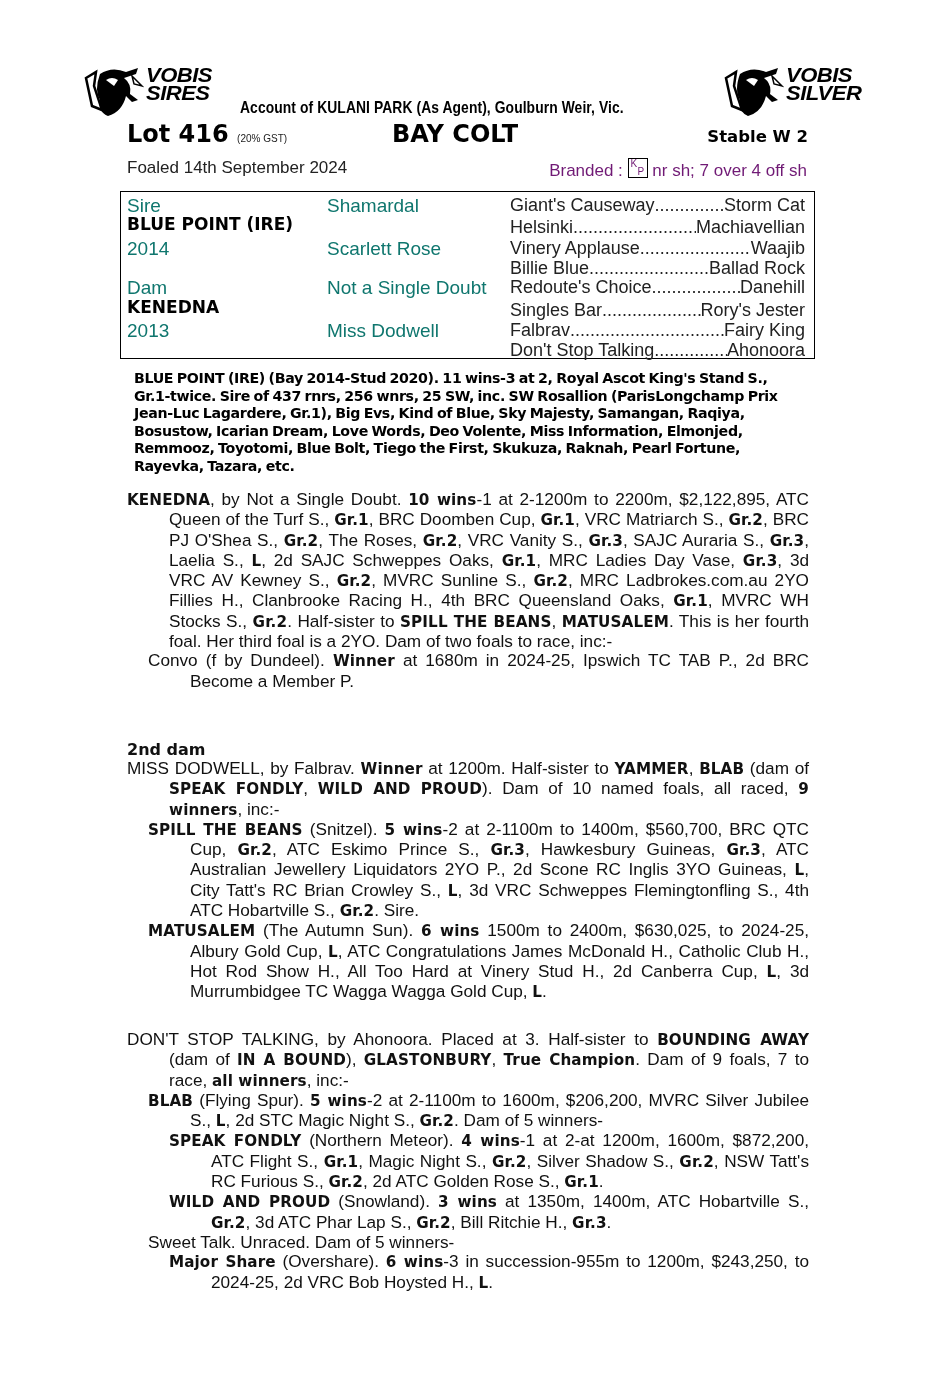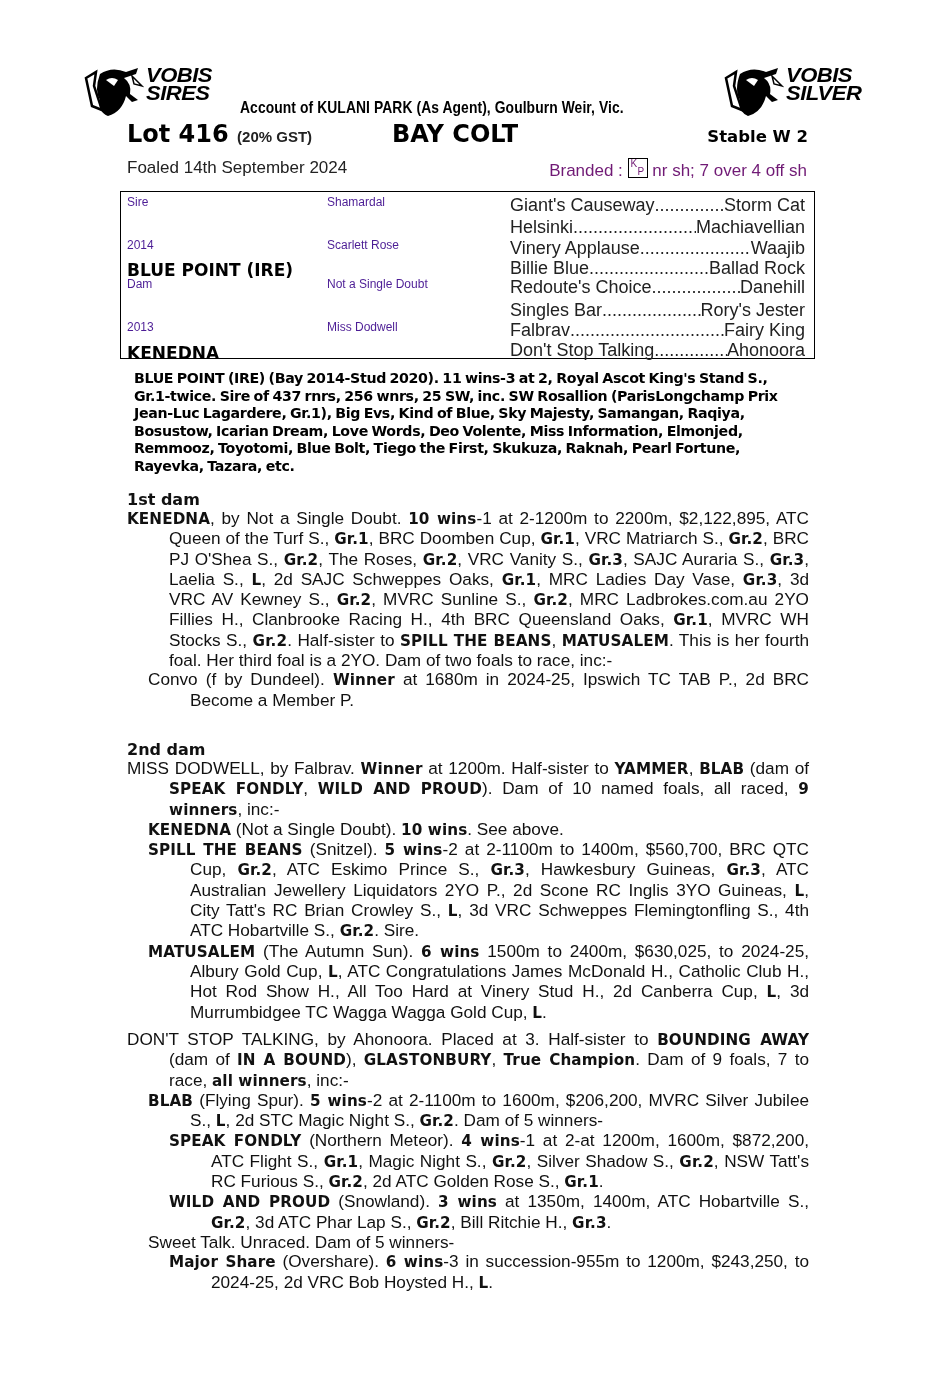--- a/index.html
+++ b/index.html
@@ -4,31 +4,31 @@
 <style>
   html,body{margin:0;padding:0;background:#fff;}
   body{width:938px;height:1400px;position:relative;overflow:hidden;color:#000;font-family:"Liberation Sans",sans-serif;}
   .logo{position:absolute;display:flex;align-items:flex-start;}
   .logo svg{display:block;}
   .logo-text{font-family:"Liberation Sans",sans-serif;font-weight:900;font-style:italic;font-size:21px;line-height:18px;letter-spacing:-0.5px;margin-left:2px;transform:scaleX(1.05);transform-origin:left;}
   #logo-left{left:82px;top:66px;}
   #logo-right{left:722px;top:66px;}
   #account{position:absolute;left:240px;top:98px;font-family:"Liberation Sans",sans-serif;font-weight:bold;font-size:16.5px;transform:scaleX(0.84);transform-origin:left;white-space:nowrap;letter-spacing:0.1px;}
   #lot{position:absolute;left:127px;top:120px;font-family:"DejaVu Sans",sans-serif;font-weight:bold;font-size:24px;white-space:nowrap;}
-  #lot .gst{font-family:"Liberation Sans",sans-serif;font-weight:bold;font-size:15px;color:#222;}
+  #lot .gst{font-family:"Liberation Sans",sans-serif;font-weight:normal;font-size:10px;color:#222;}
   #colour{position:absolute;left:392px;top:120px;font-family:"DejaVu Sans",sans-serif;font-weight:bold;font-size:24px;}
   #stable{position:absolute;right:130px;top:127px;font-family:"DejaVu Sans",sans-serif;font-weight:bold;font-size:16.5px;}
   #foaled{position:absolute;left:127px;top:158px;font-size:17px;color:#222;}
   #branded{position:absolute;right:131px;top:158px;font-size:17px;color:#701a75;white-space:nowrap;}
   .brand-box{display:inline-block;border:1px solid #000;width:18px;height:18px;vertical-align:-2px;position:relative;font-size:10px;line-height:10px;}
   .brand-box .k{position:absolute;left:2px;top:0px;}
   .brand-box .p{position:absolute;left:9px;top:8px;}
   #pedigree{position:absolute;left:120px;top:191px;width:695px;height:168px;border:1.5px solid #000;box-sizing:border-box;}
-  .pcell{position:absolute;font-size:12px;color:#4c1d95;white-space:nowrap;}
-  .pbig{position:absolute;font-family:"DejaVu Sans",sans-serif;font-weight:bold;font-size:17px;white-space:nowrap;margin-top:46px;}
+  .pcell{position:absolute;font-size:19px;color:#0f766e;white-space:nowrap;}
+  .pbig{position:absolute;font-family:"DejaVu Sans",sans-serif;font-weight:bold;font-size:17px;white-space:nowrap;}
   .g3{position:absolute;left:389px;width:295px;font-size:18px;color:#222;display:flex;white-space:nowrap;}
   .g3 .dots{flex:1;overflow:hidden;}
   .g3 .dots::after{content:"................................................................................";letter-spacing:0px;}
   #sire-summary{position:absolute;left:134px;top:370px;width:670px;font-family:"DejaVu Sans",sans-serif;font-weight:bold;font-size:14.2px;line-height:17.5px;letter-spacing:-0.35px;word-spacing:-1px;transform:scaleX(1.0);}
   .family{position:absolute;left:127px;width:682px;font-family:"Liberation Sans",sans-serif;font-size:17.2px;line-height:19.3px;color:#111;}
   .family .sec-head{font-family:"DejaVu Sans",sans-serif;font-weight:bold;font-size:16px;line-height:19px;margin-bottom:0;}
   .para{text-align:justify;text-align-last:left;}
   .b{font-family:"DejaVu Sans",sans-serif;font-weight:bold;font-size:15.2px;letter-spacing:0.1px;}
   .i0{padding-left:42px;text-indent:-42px;}
   .i1{padding-left:63px;text-indent:-42px;}
@@ -134,28 +134,26 @@
   <div class="g3" style="top:148px">
       <span>Don't Stop Talking</span>
       <span class="dots"></span>
       <span>Ahonoora</span>
     </div>
 </div>
 
 <div id="sire-summary">BLUE POINT (IRE) (Bay 2014-Stud 2020). 11 wins-3 at 2, Royal Ascot King's Stand S., Gr.1-twice. Sire of 437 rnrs, 256 wnrs, 25 SW, inc. SW Rosallion (ParisLongchamp Prix Jean-Luc Lagardere, Gr.1), Big Evs, Kind of Blue, Sky Majesty, Samangan, Raqiya, Bosustow, Icarian Dream, Love Words, Deo Volente, Miss Information, Elmonjed, Remmooz, Toyotomi, Blue Bolt, Tiego the First, Skukuza, Raknah, Pearl Fortune, Rayevka, Tazara, etc.</div>
 
 <div class="family" id="dam1" style="top:490px">
-    <div class="sec-head">1st dam</div>
     <div class="para i0"><span class="b">KENEDNA</span><span>, by Not a Single Doubt. </span><span class="b">10 wins</span><span>-1 at 2-1200m to 2200m, $2,122,895, ATC Queen of the Turf S., </span><span class="b">Gr.1</span><span>, BRC Doomben Cup, </span><span class="b">Gr.1</span><span>, VRC Matriarch S., </span><span class="b">Gr.2</span><span>, BRC PJ O'Shea S., </span><span class="b">Gr.2</span><span>, The Roses, </span><span class="b">Gr.2</span><span>, VRC Vanity S., </span><span class="b">Gr.3</span><span>, SAJC Auraria S., </span><span class="b">Gr.3</span><span>, Laelia S., </span><span class="b">L</span><span>, 2d SAJC Schweppes Oaks, </span><span class="b">Gr.1</span><span>, MRC Ladies Day Vase, </span><span class="b">Gr.3</span><span>, 3d VRC AV Kewney S., </span><span class="b">Gr.2</span><span>, MVRC Sunline S., </span><span class="b">Gr.2</span><span>, MRC Ladbrokes.com.au 2YO Fillies H., Clanbrooke Racing H., 4th BRC Queensland Oaks, </span><span class="b">Gr.1</span><span>, MVRC WH Stocks S., </span><span class="b">Gr.2</span><span>. Half-sister to </span><span class="b">SPILL THE BEANS</span><span>, </span><span class="b">MATUSALEM</span><span>. This is her fourth foal. Her third foal is a 2YO. Dam of two foals to race, inc:-</span></div>
     <div class="para i1"><span>Convo (f by Dundeel). </span><span class="b">Winner</span><span> at 1680m in 2024-25, Ipswich TC TAB P., 2d BRC Become a Member P.</span></div>
   </div>
 <div class="family" id="dam2" style="top:740px">
     <div class="sec-head">2nd dam</div>
     <div class="para i0"><span>MISS DODWELL, by Falbrav. </span><span class="b">Winner</span><span> at 1200m. Half-sister to </span><span class="b">YAMMER</span><span>, </span><span class="b">BLAB</span><span> (dam of </span><span class="b">SPEAK FONDLY</span><span>, </span><span class="b">WILD AND PROUD</span><span>). Dam of 10 named foals, all raced, </span><span class="b">9 winners</span><span>, inc:-</span></div>
-    <div class="para i1"><span class="b">KENEDNA</span><span> (Not a Single Doubt). </span><span class="b">10 wins</span><span>. See above.</span></div>
     <div class="para i1"><span class="b">SPILL THE BEANS</span><span> (Snitzel). </span><span class="b">5 wins</span><span>-2 at 2-1100m to 1400m, $560,700, BRC QTC Cup, </span><span class="b">Gr.2</span><span>, ATC Eskimo Prince S., </span><span class="b">Gr.3</span><span>, Hawkesbury Guineas, </span><span class="b">Gr.3</span><span>, ATC Australian Jewellery Liquidators 2YO P., 2d Scone RC Inglis 3YO Guineas, </span><span class="b">L</span><span>, City Tatt's RC Brian Crowley S., </span><span class="b">L</span><span>, 3d VRC Schweppes Flemingtonfling S., 4th ATC Hobartville S., </span><span class="b">Gr.2</span><span>. Sire.</span></div>
     <div class="para i1"><span class="b">MATUSALEM</span><span> (The Autumn Sun). </span><span class="b">6 wins</span><span> 1500m to 2400m, $630,025, to 2024-25, Albury Gold Cup, </span><span class="b">L</span><span>, ATC Congratulations James McDonald H., Catholic Club H., Hot Rod Show H., All Too Hard at Vinery Stud H., 2d Canberra Cup, </span><span class="b">L</span><span>, 3d Murrumbidgee TC Wagga Wagga Gold Cup, </span><span class="b">L</span><span>.</span></div>
   </div>
 <div class="family" id="dam3" style="top:1030px">
     <div class="para i0"><span>DON'T STOP TALKING, by Ahonoora. Placed at 3. Half-sister to </span><span class="b">BOUNDING AWAY</span><span> (dam of </span><span class="b">IN A BOUND</span><span>), </span><span class="b">GLASTONBURY</span><span>, </span><span class="b">True Champion</span><span>. Dam of 9 foals, 7 to race, </span><span class="b">all winners</span><span>, inc:-</span></div>
     <div class="para i1"><span class="b">BLAB</span><span> (Flying Spur). </span><span class="b">5 wins</span><span>-2 at 2-1100m to 1600m, $206,200, MVRC Silver Jubilee S., </span><span class="b">L</span><span>, 2d STC Magic Night S., </span><span class="b">Gr.2</span><span>. Dam of 5 winners-</span></div>
     <div class="para i2"><span class="b">SPEAK FONDLY</span><span> (Northern Meteor). </span><span class="b">4 wins</span><span>-1 at 2-at 1200m, 1600m, $872,200, ATC Flight S., </span><span class="b">Gr.1</span><span>, Magic Night S., </span><span class="b">Gr.2</span><span>, Silver Shadow S., </span><span class="b">Gr.2</span><span>, NSW Tatt's RC Furious S., </span><span class="b">Gr.2</span><span>, 2d ATC Golden Rose S., </span><span class="b">Gr.1</span><span>.</span></div>
     <div class="para i2"><span class="b">WILD AND PROUD</span><span> (Snowland). </span><span class="b">3 wins</span><span> at 1350m, 1400m, ATC Hobartville S., </span><span class="b">Gr.2</span><span>, 3d ATC Phar Lap S., </span><span class="b">Gr.2</span><span>, Bill Ritchie H., </span><span class="b">Gr.3</span><span>.</span></div>
     <div class="para i1p"><span>Sweet Talk. Unraced. Dam of 5 winners-</span></div>
     <div class="para i2"><span class="b">Major Share</span><span> (Overshare). </span><span class="b">6 wins</span><span>-3 in succession-955m to 1200m, $243,250, to 2024-25, 2d VRC Bob Hoysted H., </span><span class="b">L</span><span>.</span></div>

